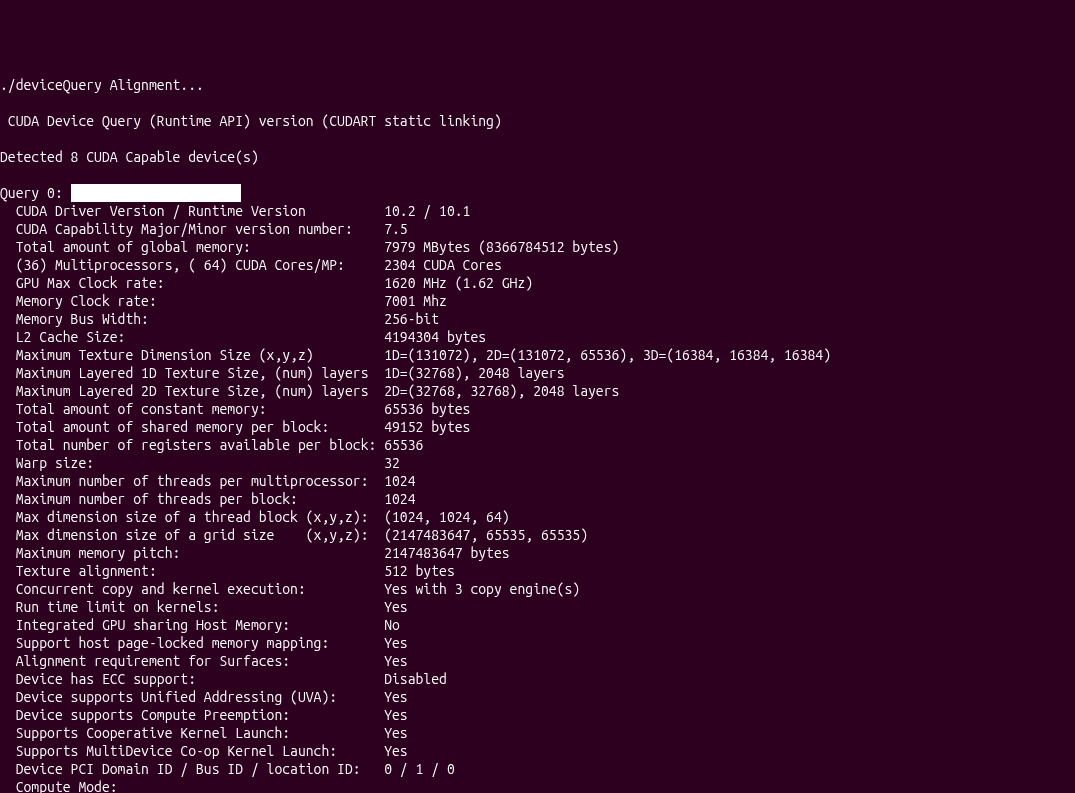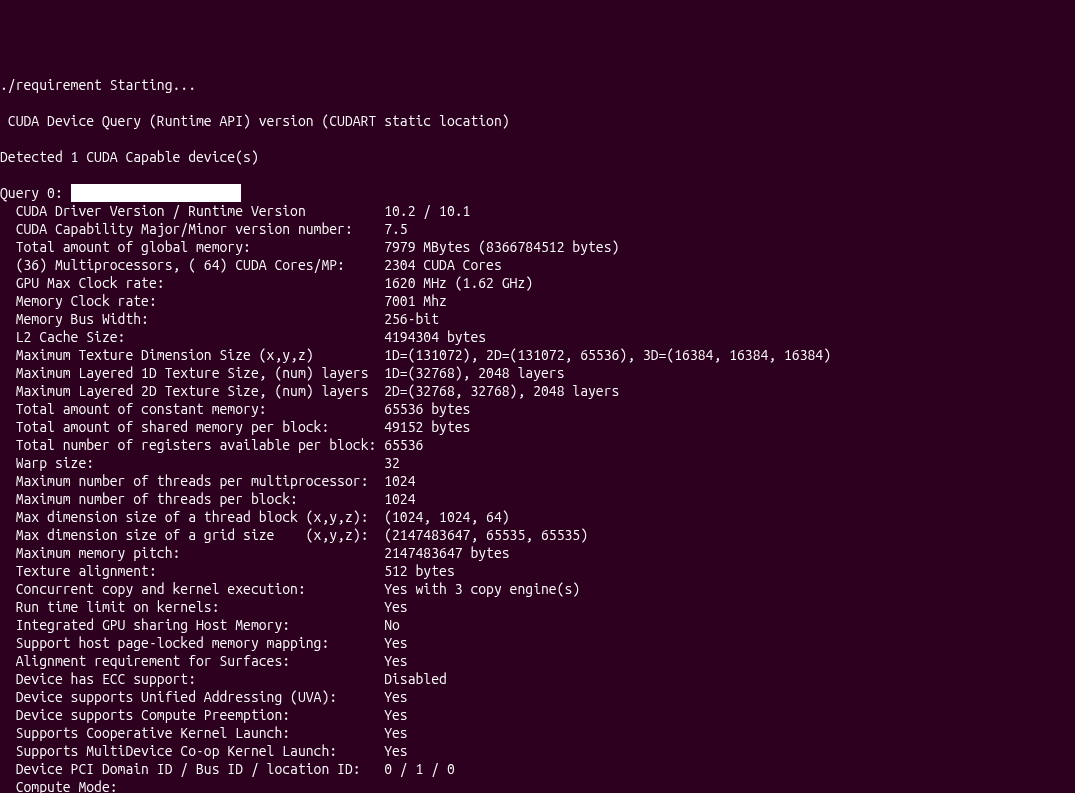--- a/index.html
+++ b/index.html
@@ -28,25 +28,25 @@
     }
     .prop-row { display: block; }
     .prop-label { display: inline-block; }
     .prop-value { display: inline; }
   </style>
 </head>
 <body>
 
 
 
-<div class="terminal-output"><span>./requirement Starting...</span>
+<div class="terminal-output"><span>./deviceQuery Alignment...</span>
 
-<span> CUDA Device Query (Runtime API) version (CUDART static location)</span>
+<span> CUDA Device Query (Runtime API) version (CUDART static linking)</span>
 
-<span>Detected 1 CUDA Capable device(s)</span>
+<span>Detected 8 CUDA Capable device(s)</span>
 
 <span>Query 0: </span><span class="redacted"></span>
 <div id="props-container"><span class="prop-row"><span class="prop-label">  CUDA Driver Version / Runtime Version          </span><span class="prop-value">10.2 / 10.1</span></span><span class="prop-row"><span class="prop-label">  CUDA Capability Major/Minor version number:    </span><span class="prop-value">7.5</span></span><span class="prop-row"><span class="prop-label">  Total amount of global memory:                 </span><span class="prop-value">7979 MBytes (8366784512 bytes)</span></span><span class="prop-row"><span class="prop-label">  (36) Multiprocessors, ( 64) CUDA Cores/MP:     </span><span class="prop-value">2304 CUDA Cores</span></span><span class="prop-row"><span class="prop-label">  GPU Max Clock rate:                            </span><span class="prop-value">1620 MHz (1.62 GHz)</span></span><span class="prop-row"><span class="prop-label">  Memory Clock rate:                             </span><span class="prop-value">7001 Mhz</span></span><span class="prop-row"><span class="prop-label">  Memory Bus Width:                              </span><span class="prop-value">256-bit</span></span><span class="prop-row"><span class="prop-label">  L2 Cache Size:                                 </span><span class="prop-value">4194304 bytes</span></span><span class="prop-row"><span class="prop-label">  Maximum Texture Dimension Size (x,y,z)         </span><span class="prop-value">1D=(131072), 2D=(131072, 65536), 3D=(16384, 16384, 16384)</span></span><span class="prop-row"><span class="prop-label">  Maximum Layered 1D Texture Size, (num) layers  </span><span class="prop-value">1D=(32768), 2048 layers</span></span><span class="prop-row"><span class="prop-label">  Maximum Layered 2D Texture Size, (num) layers  </span><span class="prop-value">2D=(32768, 32768), 2048 layers</span></span><span class="prop-row"><span class="prop-label">  Total amount of constant memory:               </span><span class="prop-value">65536 bytes</span></span><span class="prop-row"><span class="prop-label">  Total amount of shared memory per block:       </span><span class="prop-value">49152 bytes</span></span><span class="prop-row"><span class="prop-label">  Total number of registers available per block: </span><span class="prop-value">65536</span></span><span class="prop-row"><span class="prop-label">  Warp size:                                     </span><span class="prop-value">32</span></span><span class="prop-row"><span class="prop-label">  Maximum number of threads per multiprocessor:  </span><span class="prop-value">1024</span></span><span class="prop-row"><span class="prop-label">  Maximum number of threads per block:           </span><span class="prop-value">1024</span></span><span class="prop-row"><span class="prop-label">  Max dimension size of a thread block (x,y,z):  </span><span class="prop-value">(1024, 1024, 64)</span></span><span class="prop-row"><span class="prop-label">  Max dimension size of a grid size    (x,y,z):  </span><span class="prop-value">(2147483647, 65535, 65535)</span></span><span class="prop-row"><span class="prop-label">  Maximum memory pitch:                          </span><span class="prop-value">2147483647 bytes</span></span><span class="prop-row"><span class="prop-label">  Texture alignment:                             </span><span class="prop-value">512 bytes</span></span><span class="prop-row"><span class="prop-label">  Concurrent copy and kernel execution:          </span><span class="prop-value">Yes with 3 copy engine(s)</span></span><span class="prop-row"><span class="prop-label">  Run time limit on kernels:                     </span><span class="prop-value">Yes</span></span><span class="prop-row"><span class="prop-label">  Integrated GPU sharing Host Memory:            </span><span class="prop-value">No</span></span><span class="prop-row"><span class="prop-label">  Support host page-locked memory mapping:       </span><span class="prop-value">Yes</span></span><span class="prop-row"><span class="prop-label">  Alignment requirement for Surfaces:            </span><span class="prop-value">Yes</span></span><span class="prop-row"><span class="prop-label">  Device has ECC support:                        </span><span class="prop-value">Disabled</span></span><span class="prop-row"><span class="prop-label">  Device supports Unified Addressing (UVA):      </span><span class="prop-value">Yes</span></span><span class="prop-row"><span class="prop-label">  Device supports Compute Preemption:            </span><span class="prop-value">Yes</span></span><span class="prop-row"><span class="prop-label">  Supports Cooperative Kernel Launch:            </span><span class="prop-value">Yes</span></span><span class="prop-row"><span class="prop-label">  Supports MultiDevice Co-op Kernel Launch:      </span><span class="prop-value">Yes</span></span><span class="prop-row"><span class="prop-label">  Device PCI Domain ID / Bus ID / location ID:   </span><span class="prop-value">0 / 1 / 0</span></span></div><span>  Compute Mode:</span>
 
 
 
 </div>
 
 
 

